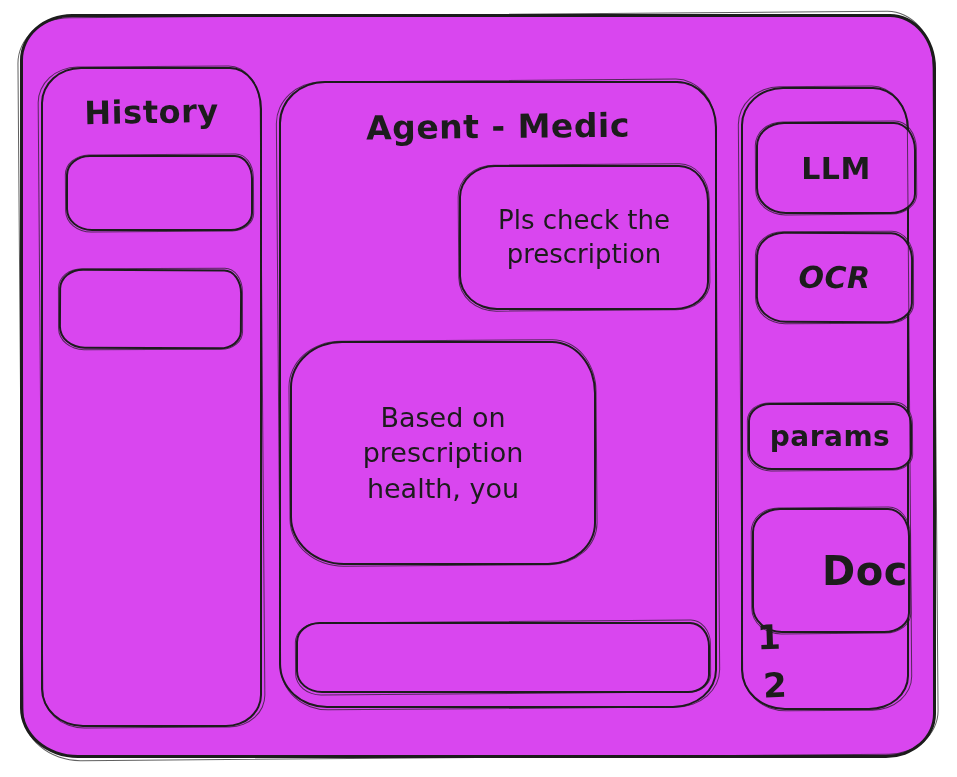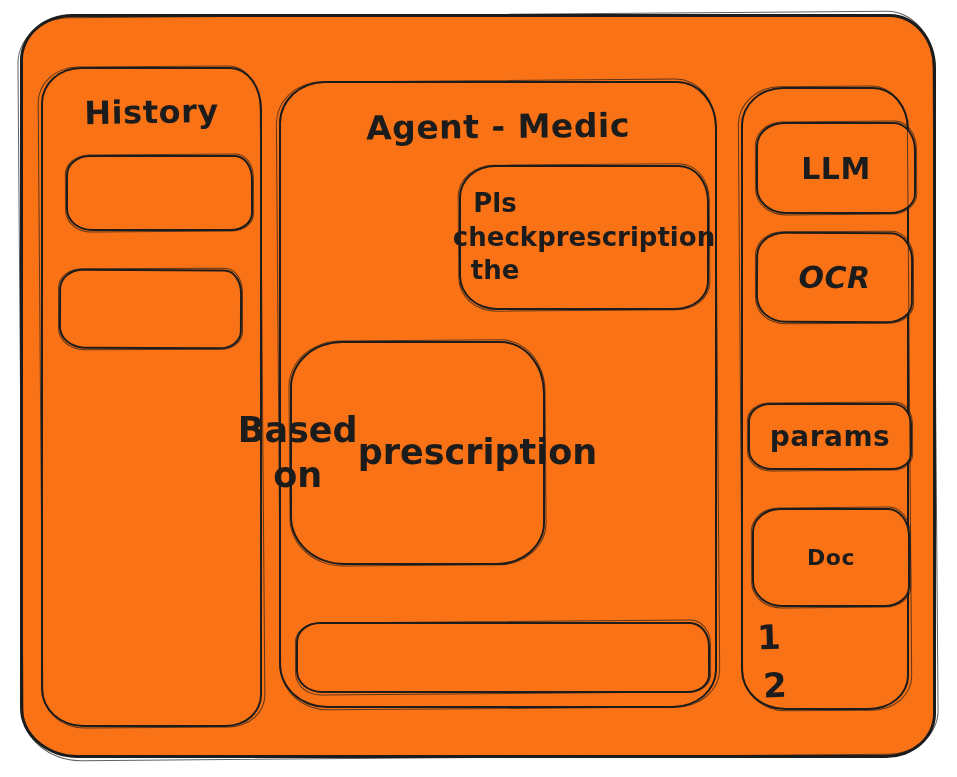--- a/index.html
+++ b/index.html
@@ -9,21 +9,21 @@
     background: #ffffff;
     font-family: "DejaVu Sans", sans-serif;
     color: #1c1c1c;
   }
   .canvas { position: relative; width: 957px; height: 777px; background: #fff; overflow: hidden; }
 
   
   .sketch {
     position: absolute;
     border: 2.6px solid #1c1c1c;
-    background: #f97316;
+    background: #d946ef;
   }
   .sketch::after {
     content: "";
     position: absolute;
     inset: -3px;
     border: 1.4px solid rgba(28,28,28,.7);
     border-radius: inherit;
     transform: rotate(-0.45deg);
     pointer-events: none;
   }
@@ -57,32 +57,32 @@
     left: 256px; top: 64px; width: 438px; height: 627px;
     border-radius: 46px 40px 44px 48px / 42px 46px 38px 44px;
     padding-left: 12px;
   }
   .chat-title {
     position: absolute; top: 24px; left: 0; width: 100%;
     text-align: center; font-size: 33px; font-weight: bold;
     transform: rotate(-.6deg); letter-spacing: .5px;
   }
   .bubble {
-    display: flex; 
+    display: flex; flex-direction: column;
     justify-content: center; align-items: center;
-    text-align: center; font-size: 26px; font-weight: bold; line-height: 1.3;
+    text-align: center; font-size: 26px; font-weight: normal; line-height: 1.3;
   }
   .bubble.user {
     left: 178px; top: 82px; width: 250px; height: 145px;
     border-radius: 36px 30px 34px 38px / 32px 36px 28px 34px;
   }
   .bubble.assistant {
-    left: 9px; top: 258px; width: 255px; height: 224px;
+    left: 9px; top: 258px; width: 306px; height: 224px;
     border-radius: 52px 44px 48px 54px / 46px 52px 42px 48px;
-    font-size: 35px;
+    font-size: 27px;
     align-items: center;
   }
   .input-box {
     left: 15px; top: 539px; width: 414px; height: 71px;
     border-width: 2.5px;
     border-radius: 24px 20px 22px 26px / 20px 24px 18px 22px;
   }
   .input-box input {
     width: 100%; height: 100%;
     border: none; outline: none; background: transparent;
@@ -99,22 +99,22 @@
   .tool-box {
     display: flex; align-items: center; justify-content: center;
     font-size: 30px; font-weight: bold; letter-spacing: .5px;
     cursor: pointer;
     border-radius: 28px 22px 26px 30px / 24px 28px 20px 26px;
   }
   .tool-llm    { left: 13px; top: 33px;  width: 160px; height: 92px; }
   .tool-ocr    { left: 13px; top: 143px; width: 157px; height: 91px; transform: rotate(.25deg); font-style: italic; }
   .tool-params { left: 5px;  top: 314px; width: 164px; height: 67px; font-size: 28px;
                  border-radius: 22px 18px 20px 24px / 18px 22px 16px 20px; }
-  .tool-doc    { left: 9px;  top: 419px; width: 158px; height: 99px;
-                 flex-direction: column; line-height: 1.25; font-size: 22px; }
+  .tool-doc    { left: 9px;  top: 419px; width: 158px; height: 125px;
+                 flex-direction: column; line-height: 1.25; font-size: 40px; align-items: flex-end; }
 
   .annot {
     position: absolute; font-size: 34px; font-weight: bold;
     transform: rotate(-2deg);
   }
   .annot-1 { left: 14px; top: 528px; }
   .annot-2 { left: 20px; top: 576px; }
 </style>
 </head>
 <body>
@@ -132,20 +132,21 @@
       <div class="chat-title">Agent - Medic</div>
 
       <div class="sketch bubble user">
         <div>Pls check the</div>
         <div>prescription</div>
       </div>
 
       <div class="sketch bubble assistant">
         <div>Based on</div>
         <div>prescription</div>
+        <div>health, you</div>
       </div>
 
       <div class="sketch input-box">
         <input type="text" placeholder="" value="" style="">
       </div>
     </main>
 
     <aside class="sketch tools-panel">
       <div class="sketch tool-box tool-llm">
         <span>LLM</span>

